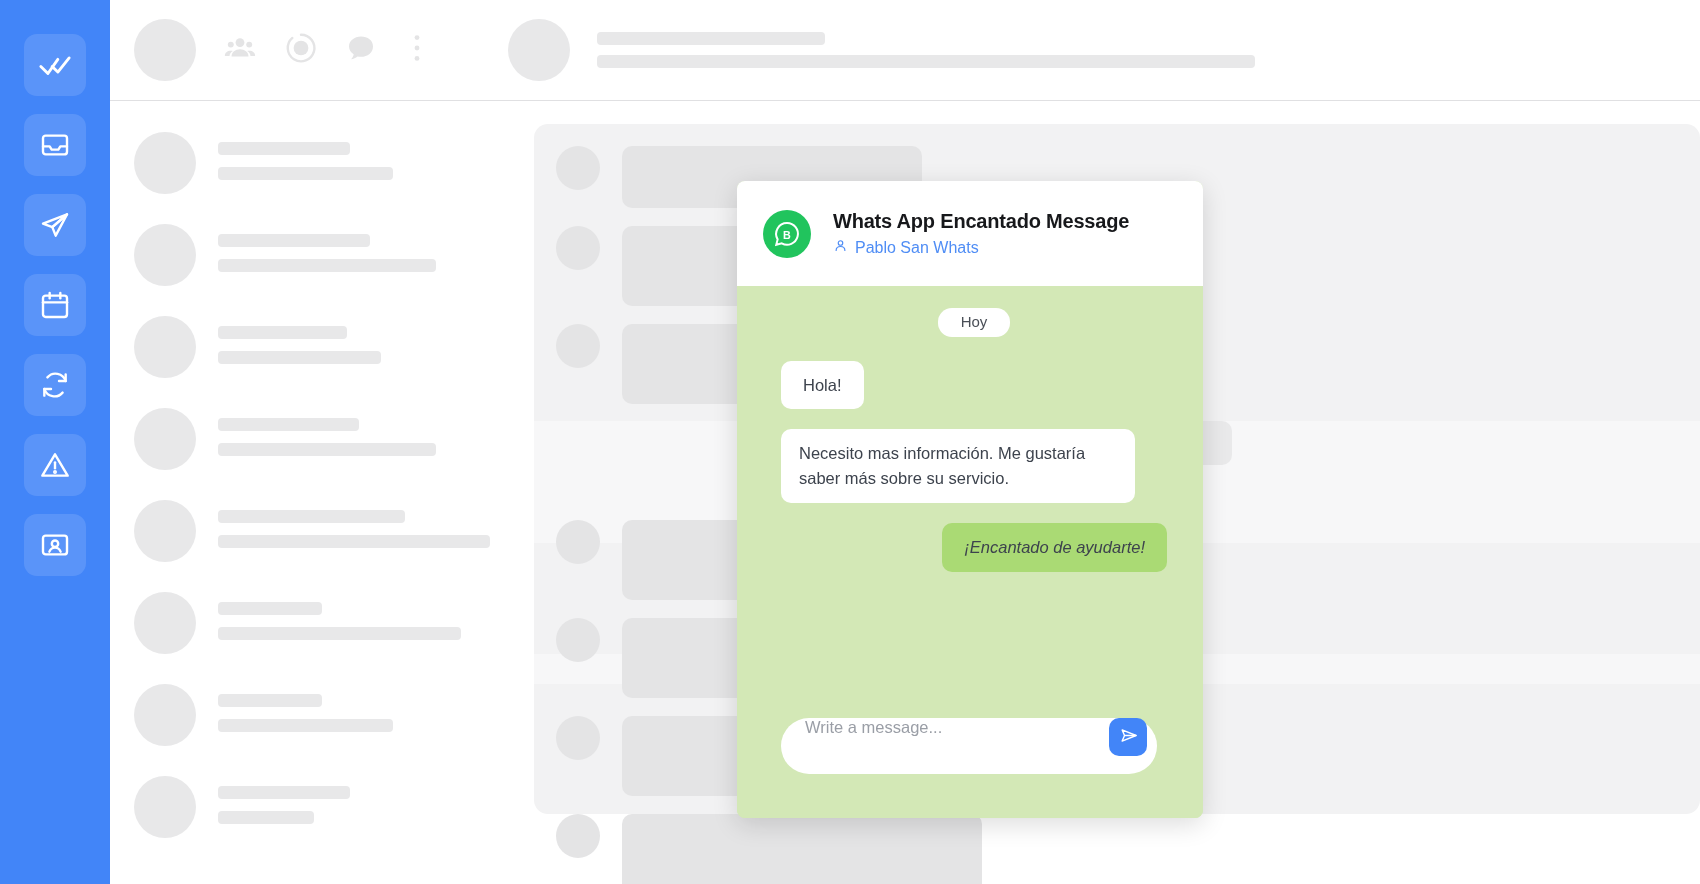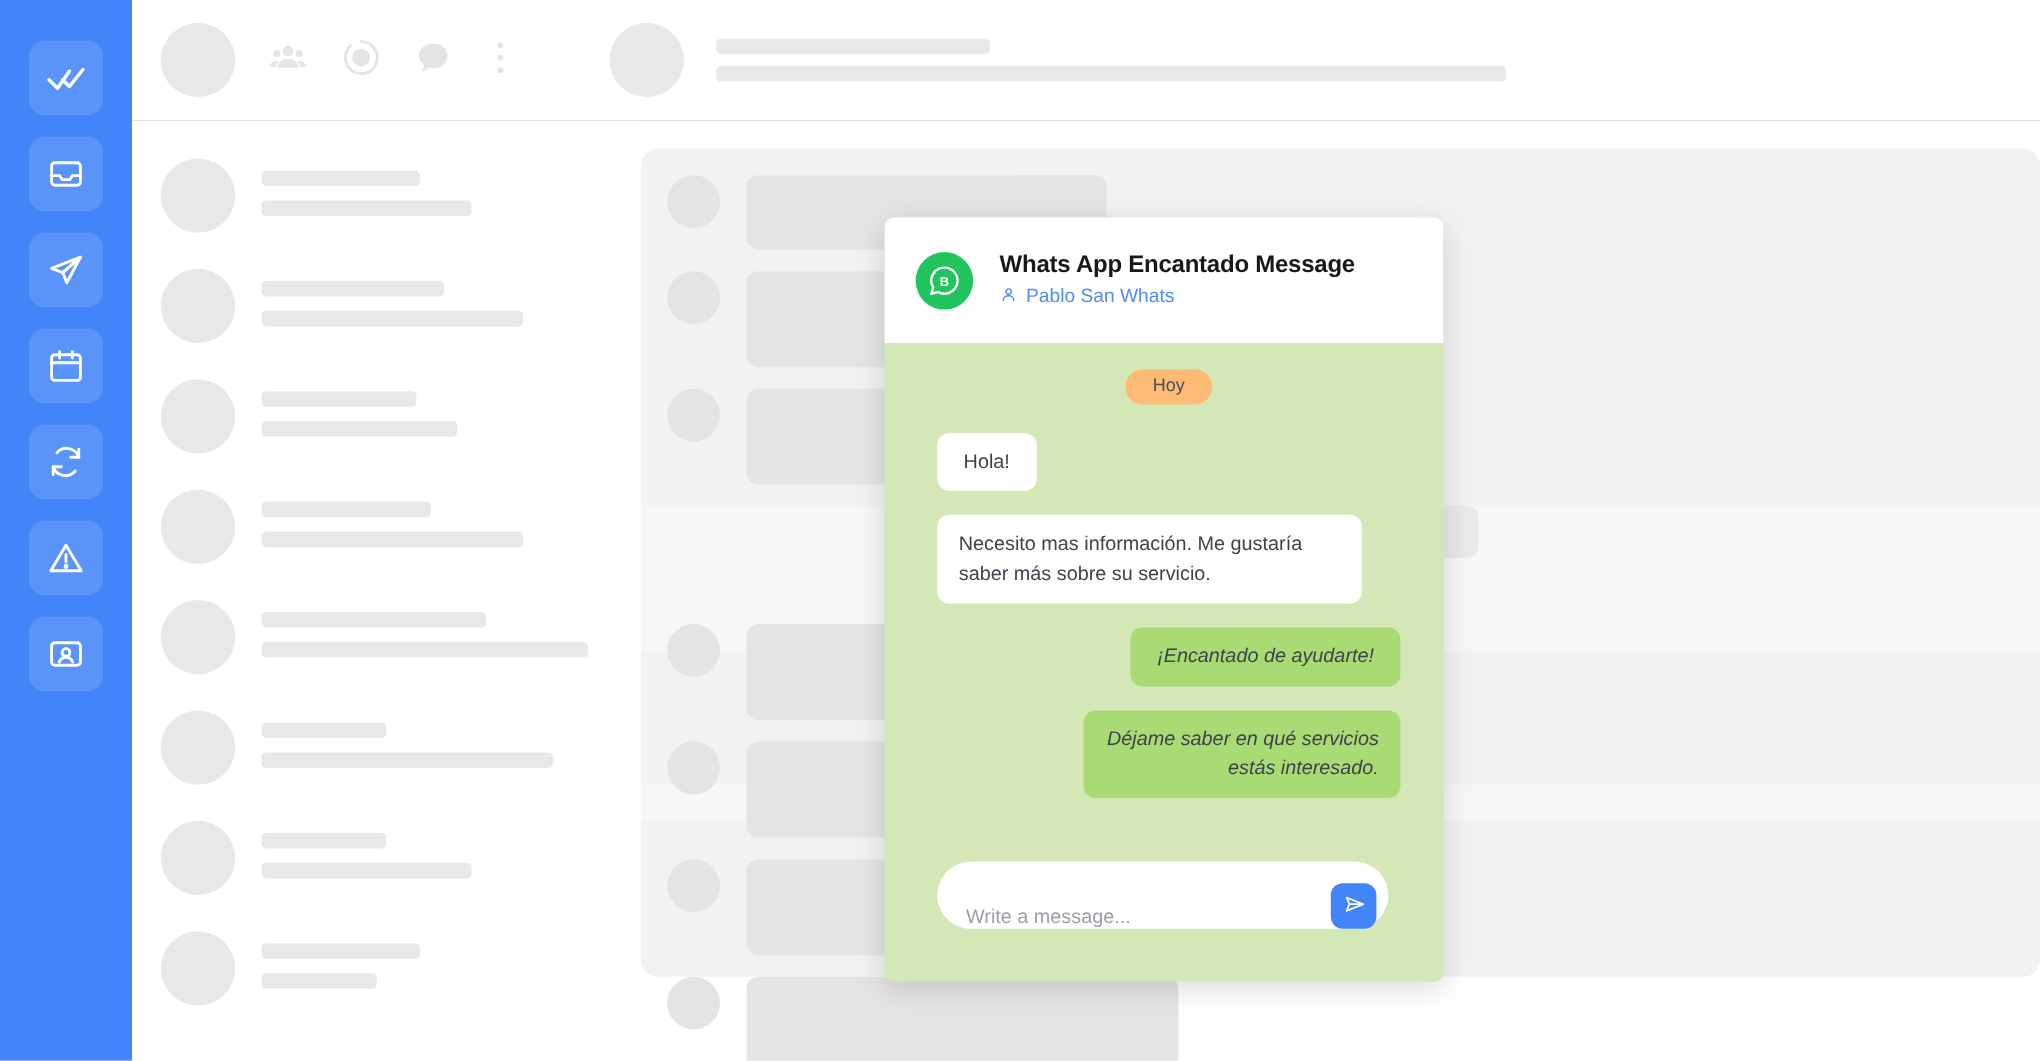--- a/index.html
+++ b/index.html
@@ -125,21 +125,21 @@
     font-size:16px; color:#4f8df5; font-weight:400;
   }
   .wa-body {
     position:relative;
     background:#d3e8b6;
     height: 532px;
     padding: 22px 36px 0 44px;
   }
   .daypill {
     width: 72px; margin: 0 auto 24px auto;
-    background:#fdba74; border-radius:14px;
+    background:#ffffff; border-radius:14px;
     font-size:15px; color:#4a4f57;
     text-align:center; padding:6px 0;
     line-height:1.1;
   }
   .msg { display:flex; margin-bottom:20px; }
   .msg.in { justify-content:flex-start; }
   .msg.out { justify-content:flex-end;font-style:italic; }
   .bub {
     border-radius: 10px;
     padding: 12px 18px;
@@ -150,21 +150,21 @@
   }
   .bub.white { background:#ffffff; }
   .bub.green { background:#aada74; text-align:right; }
   .bub.short { padding: 12px 22px; }
 
   .wa-input {
     position:absolute; left:44px; bottom:44px;
     width: 376px; height: 56px;
     background:#ffffff;
     border-radius: 28px;
-    display:flex; align-items:flex-end;
+    display:flex; align-items:flex-start;
     padding: 0 10px 0 24px;
   }
   .wa-input input {
     flex:1; border:none; outline:none;
     font-family:"Liberation Sans", sans-serif;
     font-size:16.5px; color:#3d434d;
     background:transparent;
   }
   .wa-input input::placeholder { color:#9a9ea6; }
   .send-btn {
@@ -425,23 +425,20 @@
       </div>
 
       <div class="msg in">
         <div class="bub white" style="width:354px;">Necesito mas información. Me gustaría saber más sobre su servicio.</div>
       </div>
 
       <div class="msg out">
         <div class="bub green short">¡Encantado de ayudarte!</div>
       </div>
 
-      <div class="msg out">
-        <div class="bub green" style="width:264px;">Déjame saber en qué servicios estás interesado.</div>
-      </div>
 
       <div class="wa-input">
         <input type="text" placeholder="Write a message..." style="">
         <button class="send-btn">
           <span>
             <svg width="19" height="19" viewBox="0 0 24 24" fill="none" stroke="#ffffff" stroke-width="1.8" stroke-linecap="round" stroke-linejoin="round">
               <path d="M21.5 12L4 5l3 7-3 7 17.5-7z"></path>
                 <line x1="7" y1="12" x2="21.5" y2="12"></line>
             </svg>
           </span>

